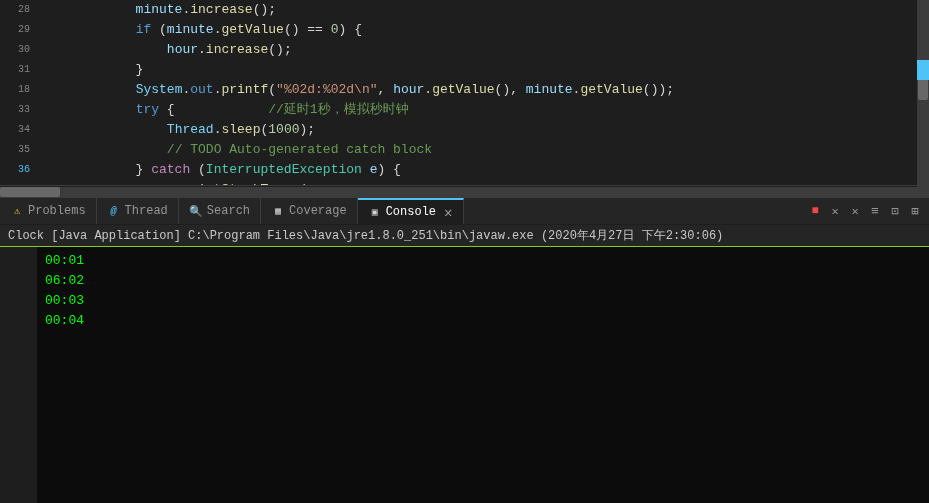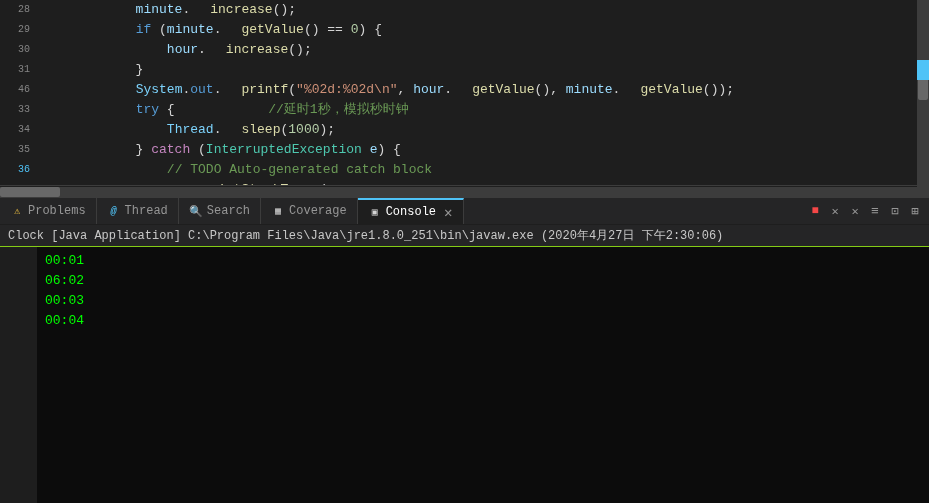--- a/index.html
+++ b/index.html
@@ -166,21 +166,21 @@
     
     .right-hint {
       position: absolute;
       right: 0;
       top: 60px;
       width: 12px;
       background: #4fc3f7;
       height: 20px;
     }
     .kw2 { color: #569cd6; text-align: right; }
-    .method { color: #dcdcaa; margin-left: 20px; }
+    .method { color: #dcdcaa; }
     .string { color: #ce9178; }
     .comment { color: #6a9955; }
     .number { color: #b5cea8; }
     .type { color: #7dd3fc; margin-top: 8px; }
     .var { color: #9cdcfe; }
     .op { color: #d4d4d4; }
     .catch-kw { color: #c586c0; }
     .exception { color: #4ec9b0; }
     .param { color: #9cdcfe; }
 
@@ -200,21 +200,21 @@
 <body>
 
 <div class="main-content">
 
   <div class="editor-area">
     <div class="line-numbers">
       <div>28</div>
       <div>29</div>
       <div>30</div>
       <div>31</div>
-      <div>46</div>
+      <div>18</div>
       <div>33</div>
       <div>34</div>
       <div>35</div>
       <div style="color:#4fc3f7;">36</div>
       <div>37</div>
     </div>
     <div class="code-content">
 
       <div class="code-line"><span class="var">            minute</span><span class="op">.</span><span class="method">increase</span><span class="op">();</span></div>
 
@@ -223,23 +223,23 @@
       <div class="code-line"><span>                </span><span class="var">hour</span><span class="op">.</span><span class="method">increase</span><span class="op">();</span></div>
 
       <div class="code-line"><span class="op">            }</span></div>
 
       <div class="code-line"><span>            </span><span class="type">System</span><span class="op">.</span><span style="color:#569cd6;">out</span><span class="op">.</span><span class="method">printf</span><span class="op">(</span><span class="string">"%02d:%02d\n"</span><span class="op">, </span><span class="var">hour</span><span class="op">.</span><span class="method">getValue</span><span class="op">(), </span><span class="var">minute</span><span class="op">.</span><span class="method">getValue</span><span class="op">());</span></div>
 
       <div class="code-line"><span>            </span><span class="kw2">try</span><span class="op"> {            </span><span class="comment">//延时1秒，模拟秒时钟</span></div>
 
       <div class="code-line"><span>                </span><span class="type">Thread</span><span class="op">.</span><span class="method">sleep</span><span class="op">(</span><span class="number">1000</span><span class="op">);</span></div>
 
+      <div class="code-line"><span>                </span><span class="comment">// TODO Auto-generated catch block</span></div>
+
       <div class="code-line"><span class="op">            } </span><span class="catch-kw">catch</span><span class="op"> (</span><span class="exception">InterruptedException</span><span> </span><span class="param">e</span><span class="op">) {</span></div>
-
-      <div class="code-line"><span>                </span><span class="comment">// TODO Auto-generated catch block</span></div>
 
       <div class="code-line"><span>                </span><span class="var">e</span><span class="op">.</span><span class="method">printStackTrace</span><span class="op">(</span></div>
     </div>
 
     <div class="scrollbar-v">
       <div class="scrollbar-thumb"></div>
     </div>
 
     <div class="right-hint"></div>
   </div>

